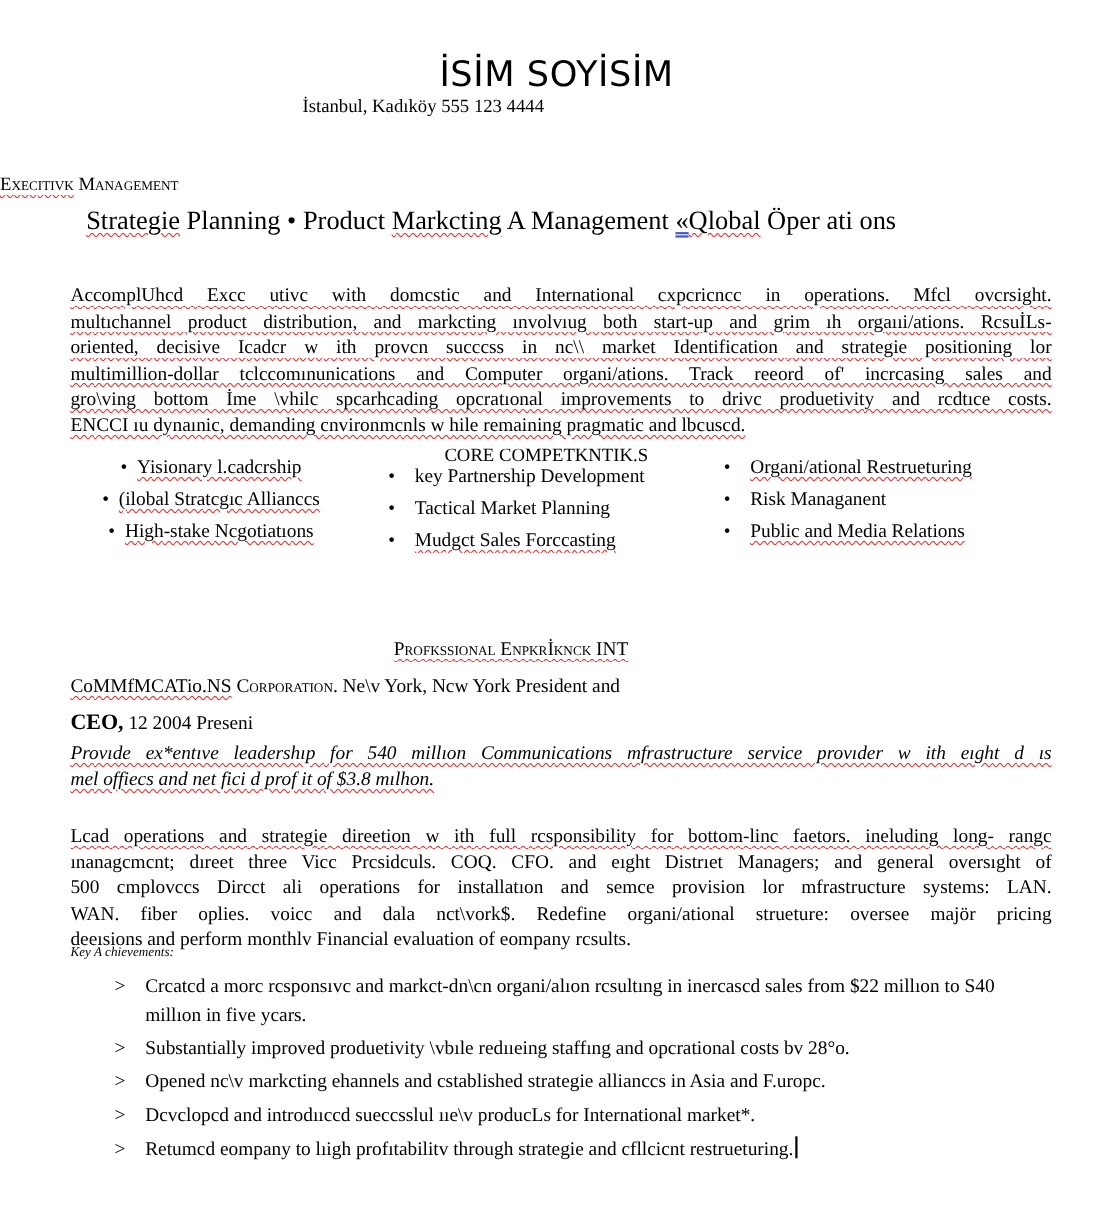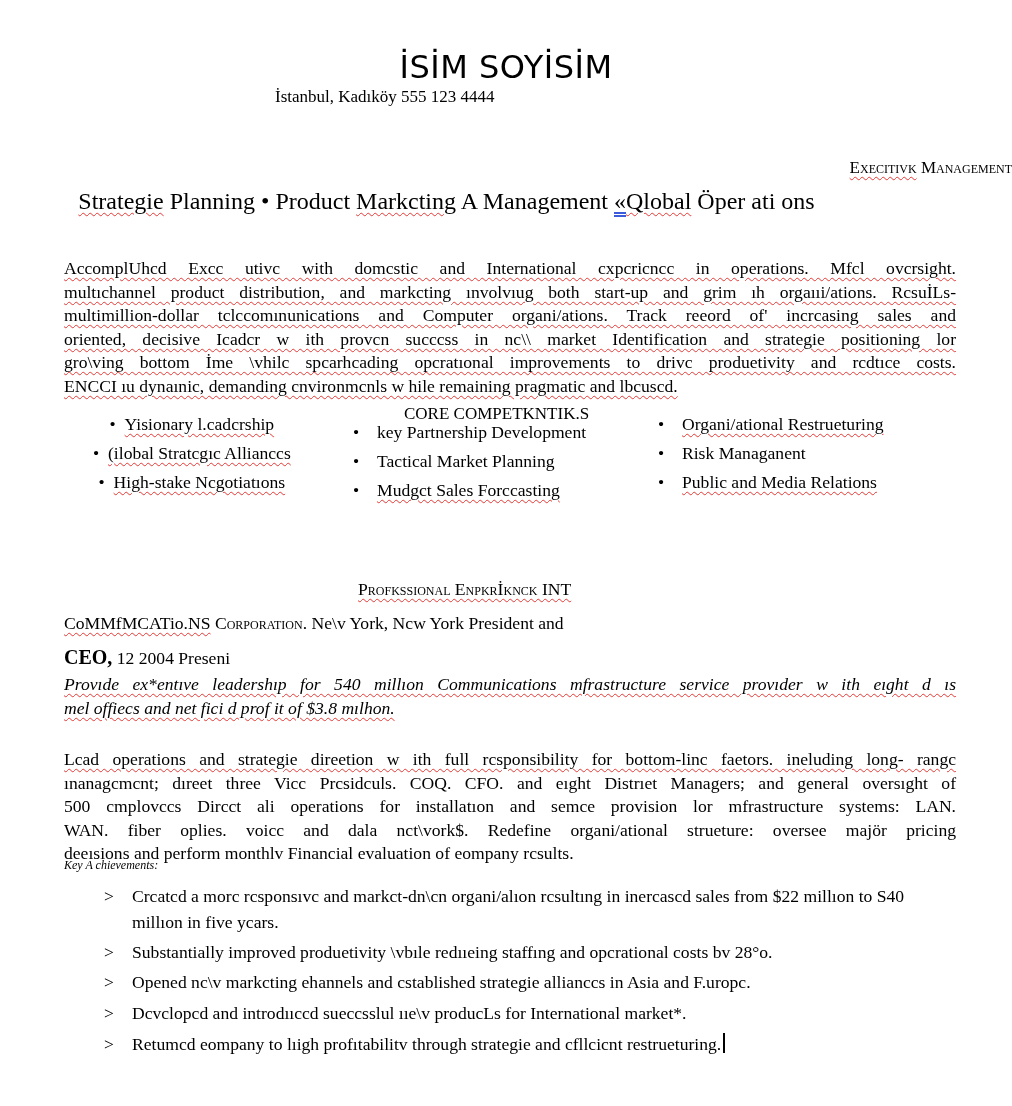--- a/index.html
+++ b/index.html
@@ -3,21 +3,21 @@
 <meta charset="utf-8">
 <style>
   html, body { margin:0; padding:0; background:#ffffff; }
   body { width:1012px; height:1106px; position:relative; overflow:hidden;
          font-family:"Liberation Serif", "DejaVu Serif", serif; color:#000; }
   .abs { position:absolute; white-space:nowrap; }
   .sq { text-decoration: underline wavy #e53935; text-decoration-thickness:1px; text-underline-offset:3px; }
   .sqb { text-decoration: underline double #3b5bdb; text-underline-offset:3px; }
   .name { left:0; width:1012px; top:48px; text-align:center; font-family:"DejaVu Sans", sans-serif; font-size:32px; letter-spacing:0.5px; }
   .contact { left:275px; top:87px; font-size:17px; }
-  .title1 { left:0; width:1012px; top:158px; text-align:right; font-size:17px; font-variant:small-caps; }
+  .title1 { left:0; width:1012px; top:158px; text-align:left; font-size:17px; font-variant:small-caps; }
   .title2 { left:0; width:893px; top:188px; text-align:center; font-size:24px; }
   .para { left:64px; width:892px; font-size:17.6px; line-height:23.6px; text-align:justify; text-align-last:left; white-space:normal; }
   .summary { top:257px; }
   .line { display:block; text-align:justify; text-align-last:justify; }
   .line.last { text-align-last:left; }
   .skills-h { left:404px; top:404px; font-size:17px; }
   .col { position:absolute; list-style:none; margin:0; padding:0; font-size:17.6px; }
   .col li { height:29px; line-height:29px; white-space:nowrap; }
   .col li .b { display:inline-block; width:24px; }
   .exp-h { left:358px; top:579px; font-size:17.6px; font-variant:small-caps; }
@@ -41,22 +41,22 @@
 
 <div class="abs title1">
   <span class="sq">Execitivk</span>
   <span>Management</span>
 </div>
 <div class="abs title2"><span class="sq">Strategie</span><span> Planning • Product </span><span class="sq">Markcting</span><span> A Management </span><span class="sqb">«</span><span class="sq">Qlobal</span><span> Öper ati ons</span></div>
 
 <div class="abs para summary">
   <span class="line sq">AccomplUhcd Excc utivc with domcstic and International cxpcricncc in operations. Mfcl ovcrsight.</span>
   <span class="line sq">multıchannel product distribution, and markcting ınvolvıug both start-up and grim ıh orgaııi/ations. RcsuİLs-</span>
+  <span class="line sq">oriented, decisive Icadcr w ith provcn succcss in nc\\ market Identification and strategie positioning lor</span>
   <span class="line sq">multimillion-dollar tclccomınunications and Computer organi/ations. Track reeord of' incrcasing sales and</span>
-  <span class="line sq">oriented, decisive Icadcr w ith provcn succcss in nc\\ market Identification and strategie positioning lor</span>
   <span class="line sq">gro\ving bottom İme \vhilc spcarhcading opcratıonal improvements to drivc produetivity and rcdtıce costs.</span>
   <span class="line last sq">ENCCI ıu dynaınic, demanding cnvironmcnls w hile remaining pragmatic and lbcuscd.</span>
 </div>
 
 <div class="abs skills-h">CORE COMPETKNTIK.S</div>
 
 <ul class="col" style="left:84px; top:410px;text-align:center;">
   <li><span class="b">•</span><span class="sq">Yisionary l.cadcrship</span></li>
   <li><span class="b">•</span><span class="sq">(ilobal Stratcgıc Allianccs</span></li>
   <li><span class="b">•</span><span class="sq">High-stake Ncgotiatıons</span></li>

